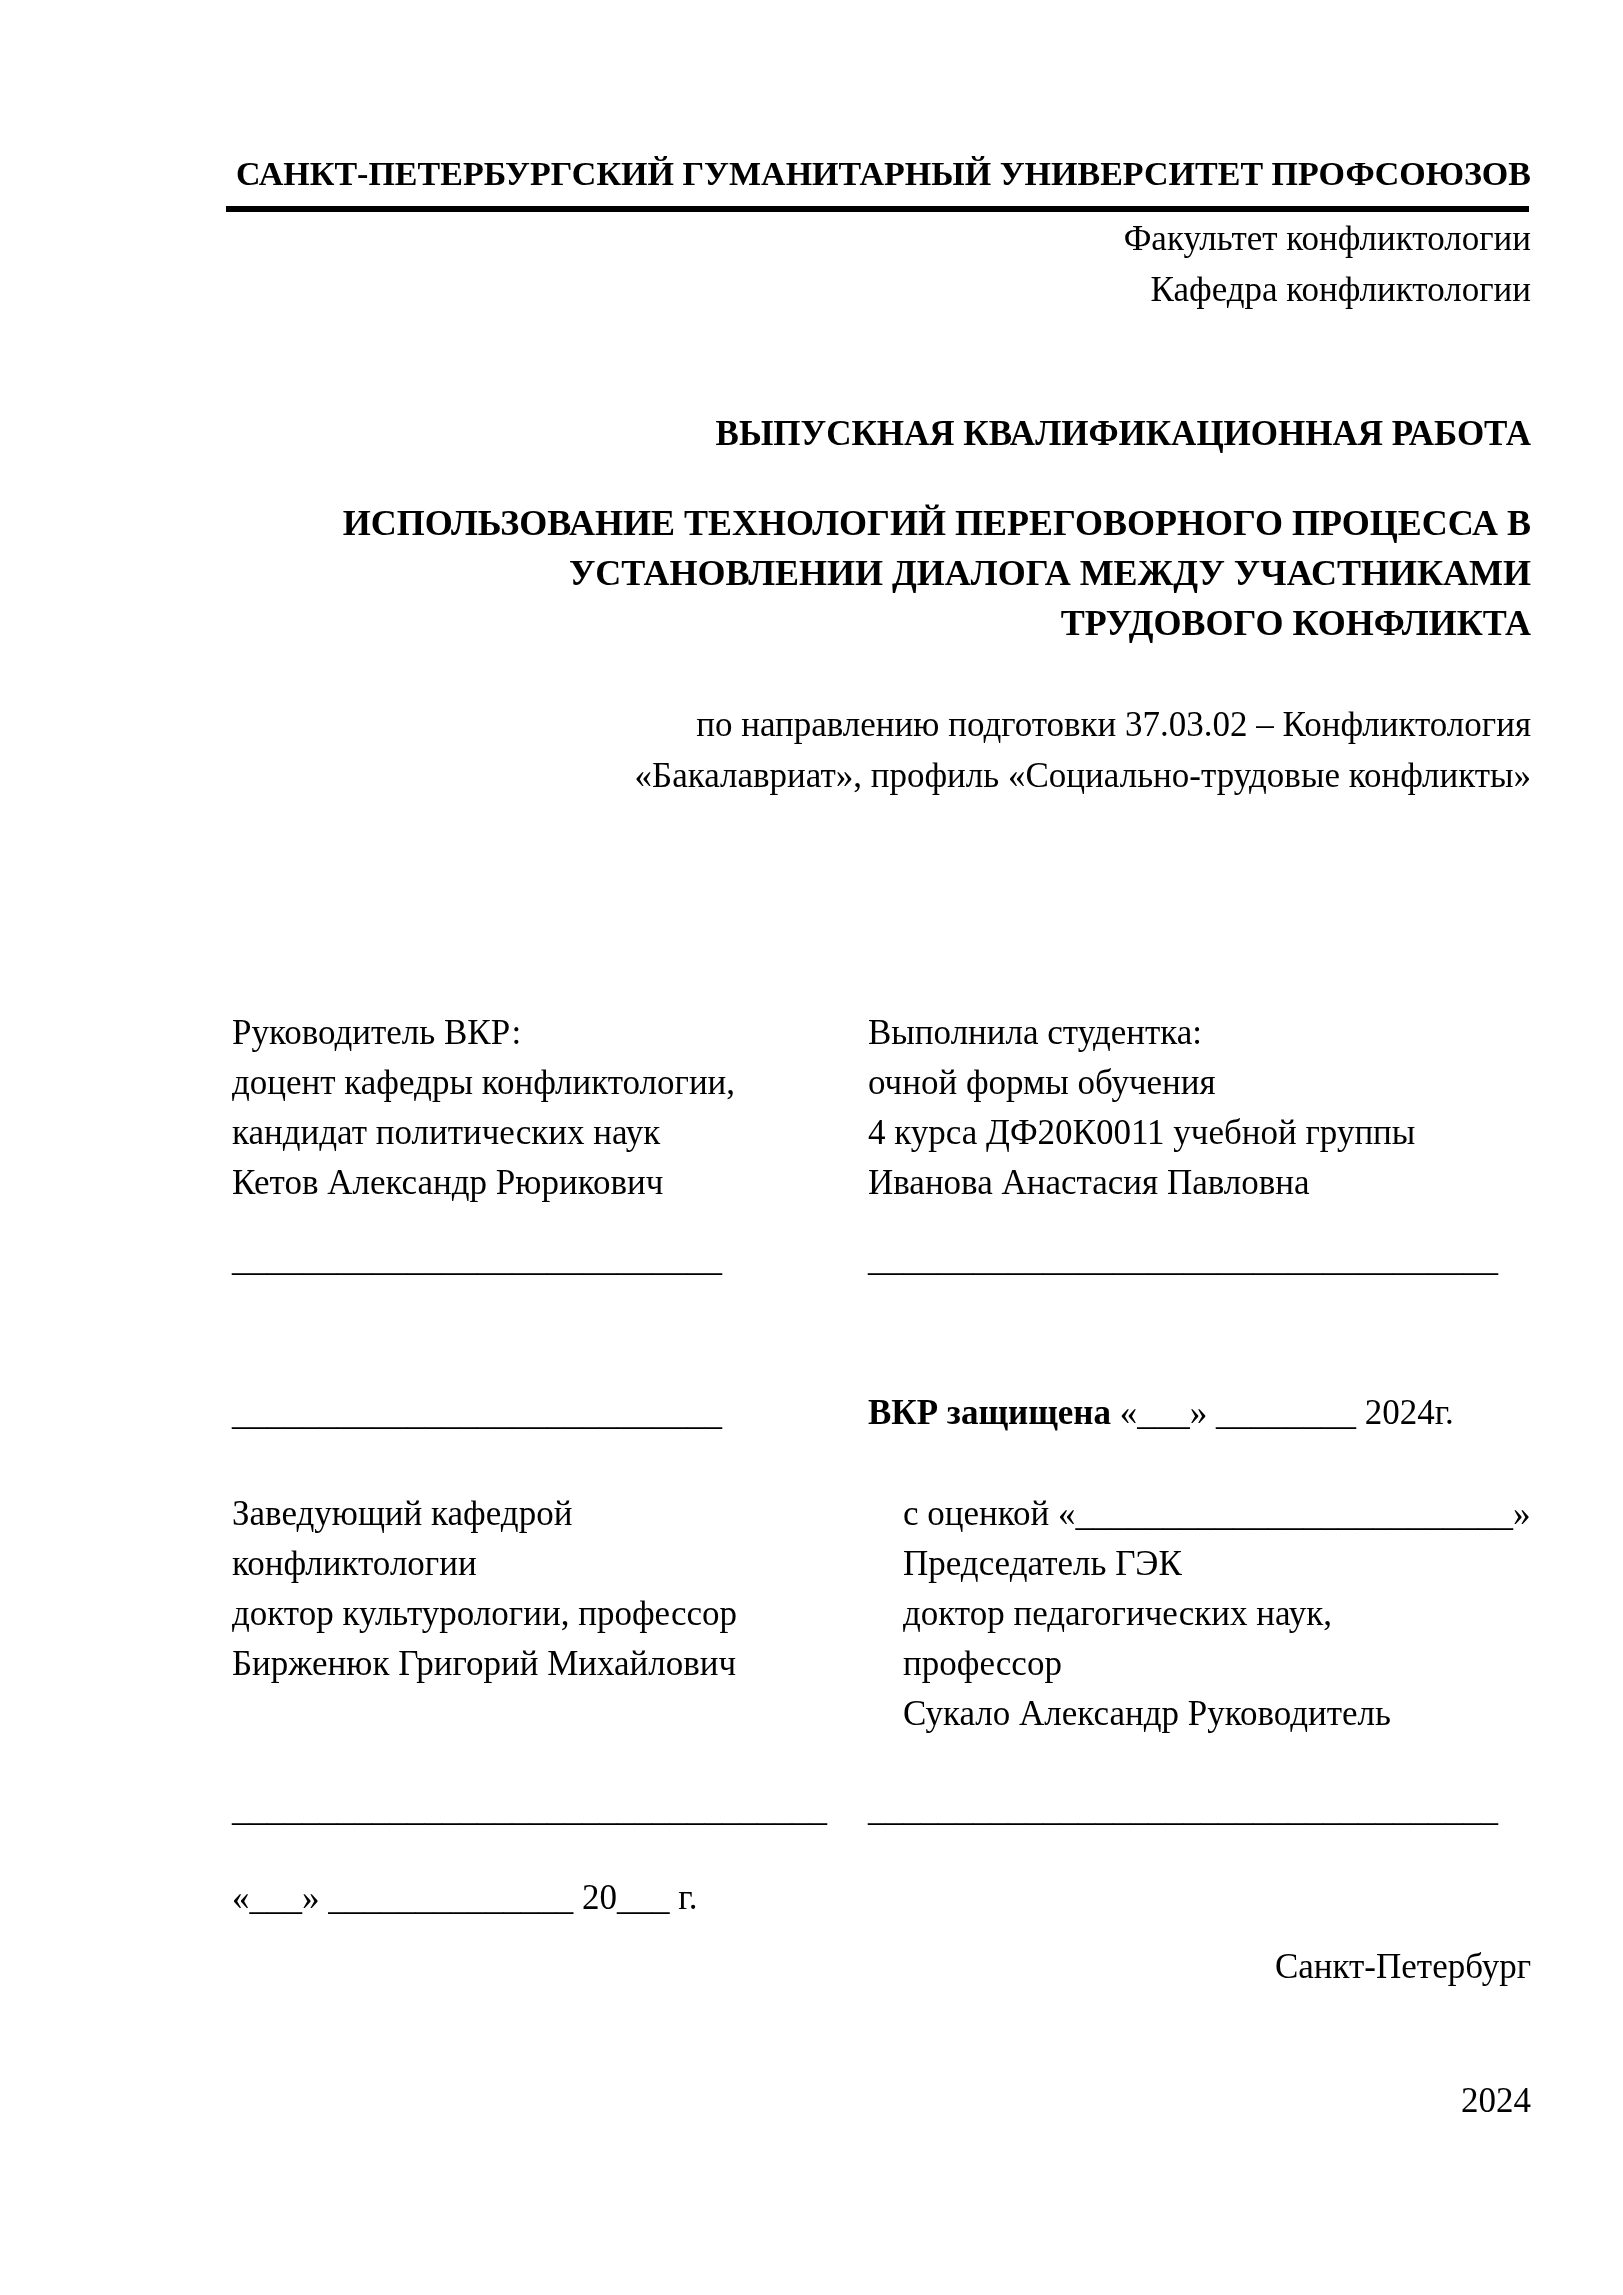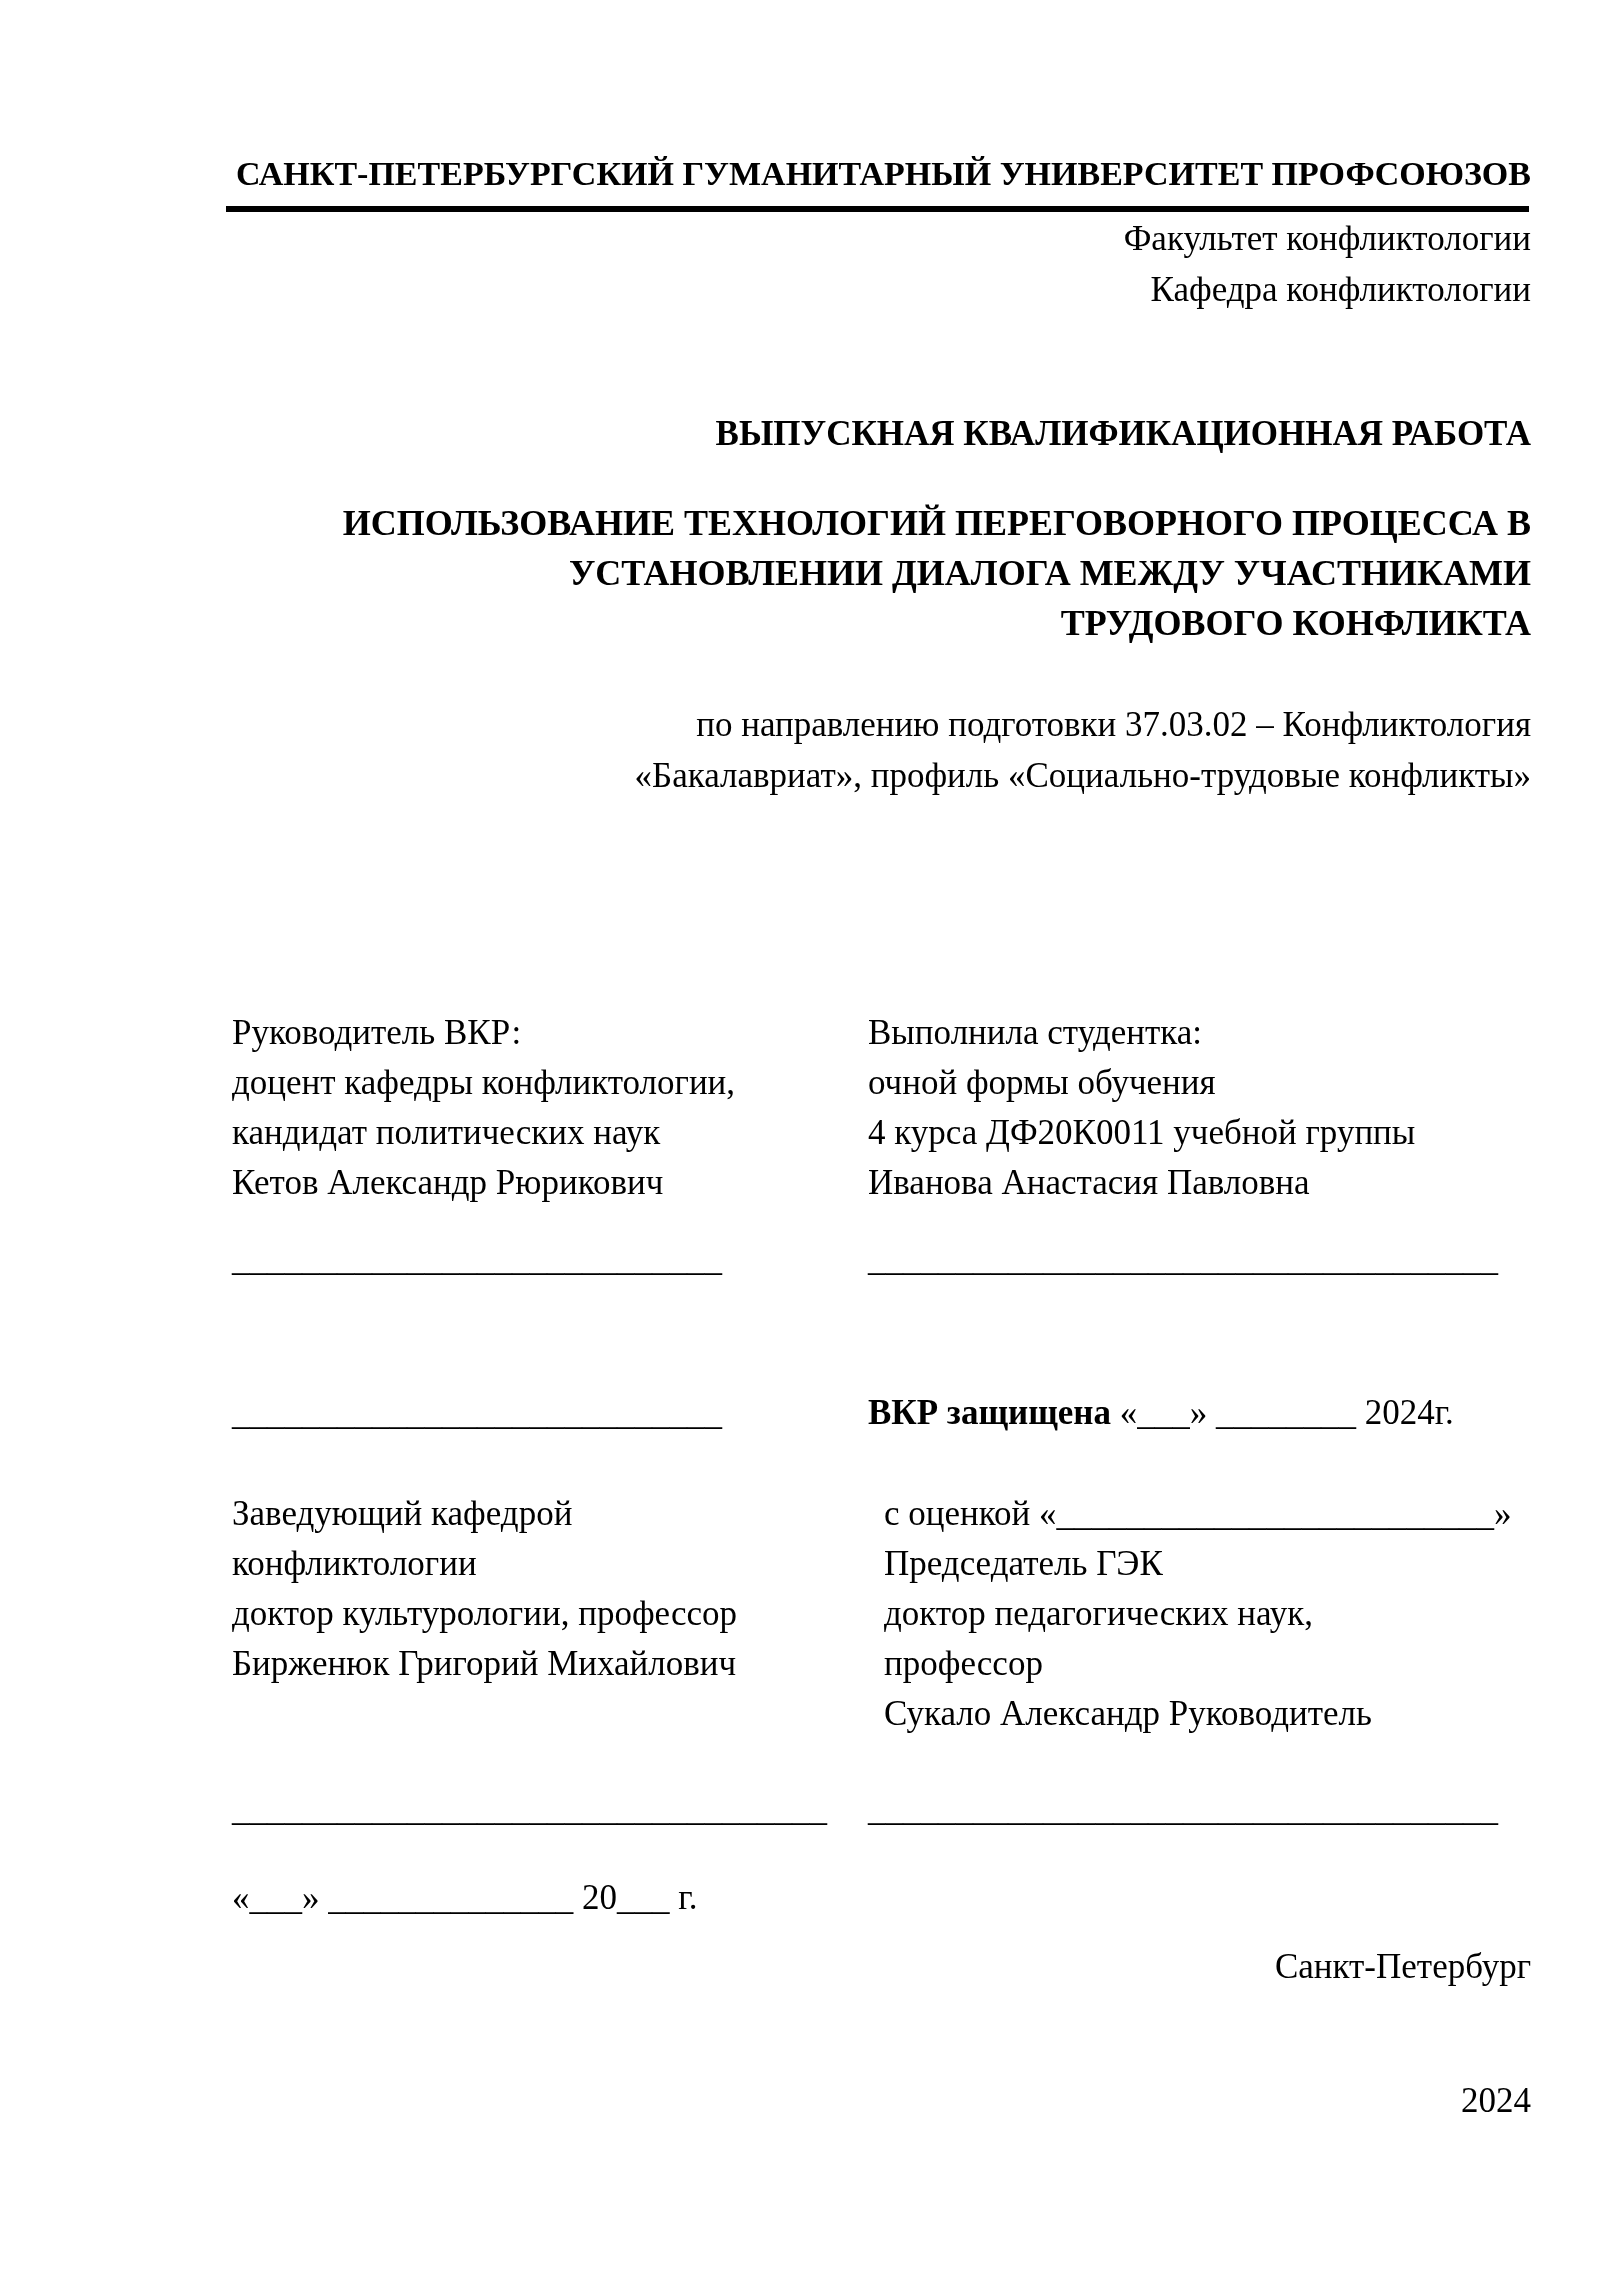--- a/index.html
+++ b/index.html
@@ -88,21 +88,21 @@
       <span class="bold">ВКР защищена</span><span> «___» ________ 2024г.</span>
     </div>
 
     <div class="col" style="top:1489px; left:0">
       <div>Заведующий кафедрой</div>
       <div>конфликтологии</div>
       <div>доктор культурологии, профессор</div>
       <div>Бирженюк Григорий Михайлович</div>
     </div>
 
-    <div class="col" style="top:1489px; left:652px">
+    <div class="col" style="top:1489px; left:671px">
       <div>с оценкой «_________________________»</div>
       <div>Председатель ГЭК</div>
       <div>доктор педагогических наук,</div>
       <div>профессор</div>
       <div>Сукало Александр Руководитель</div>
     </div>
 
     <div class="col u-line" style="top:1784px; left:0">__________________________________</div>
 
     <div class="col u-line" style="top:1784px; left:636px">____________________________________</div>

